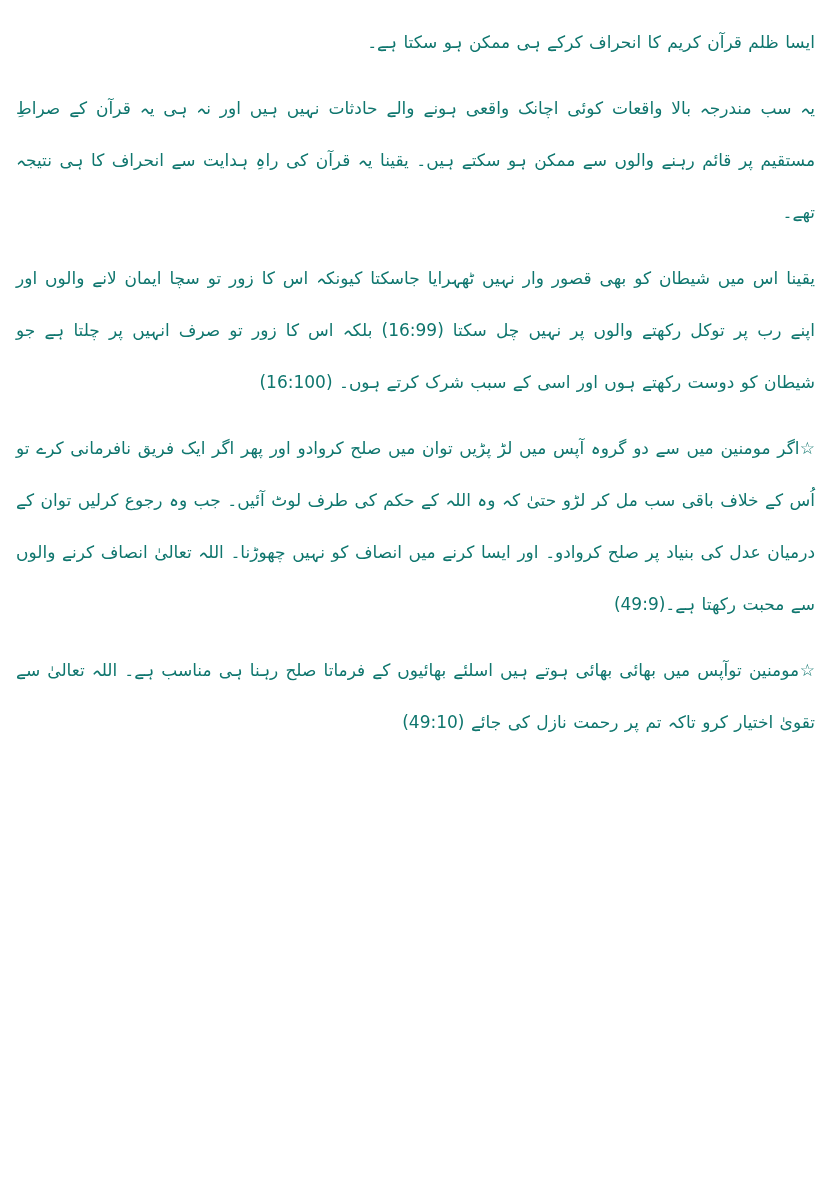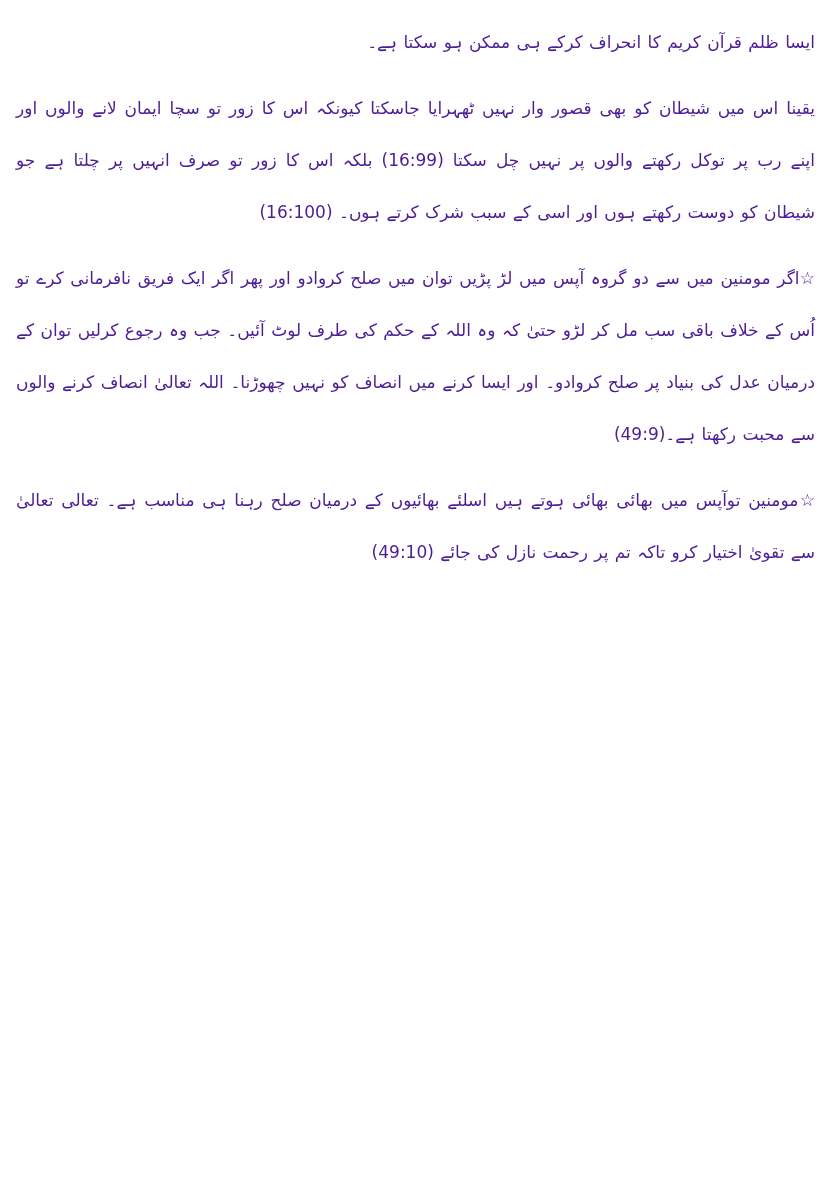--- a/index.html
+++ b/index.html
@@ -15,40 +15,41 @@
   .page {
     box-sizing: border-box;
     width: 827px;
     height: 1192px;
     padding: 16px 12px 0 16px;
     direction: rtl;
     unicode-bidi: embed;
     font-family: "DejaVu Sans", sans-serif;
     font-size: 17px;
     line-height: 52px;
-    color: #4c1d95;
+    color: #0f766e;
     background: #ffffff;
     text-align: justify;
   }
   .para {
     margin: 0 0 14px 0;
     word-spacing: 1px;
   }
   .para.bullet {
     
   }
 </style>
 </head>
 <body>
 
 <main class="page">
   <p class="para">ایسا ظلم قرآن کریم کا انحراف کرکے ہی ممکن ہو سکتا ہے۔</p>
 
 
+  <p class="para">یہ سب مندرجہ بالا واقعات کوئی اچانک واقعی ہونے والے حادثات نہیں ہیں اور نہ ہی یہ قرآن کے صراطِ مستقیم پر قائم رہنے والوں سے ممکن ہو سکتے ہیں۔ یقینا یہ قرآن کی راہِ ہدایت سے انحراف کا ہی نتیجہ تھے۔</p>
 
   <p class="para">یقینا اس میں شیطان کو بھی قصور وار نہیں ٹھہرایا جاسکتا کیونکہ اس کا زور تو سچا ایمان لانے والوں اور اپنے رب پر توکل رکھتے والوں پر نہیں چل سکتا (16:99) بلکہ اس کا زور تو صرف انہیں پر چلتا ہے جو شیطان کو دوست رکھتے ہوں اور اسی کے سبب شرک کرتے ہوں۔ (16:100)</p>
 
 
 
   <p class="para bullet">☆اگر مومنین میں سے دو گروہ آپس میں لڑ پڑیں توان میں صلح کروادو اور پھر اگر ایک فریق نافرمانی کرے تو اُس کے خلاف باقی سب مل کر لڑو حتیٰ کہ وہ اللہ کے حکم کی طرف لوٹ آئیں۔ جب وہ رجوع کرلیں توان کے درمیان عدل کی بنیاد پر صلح کروادو۔ اور ایسا کرنے میں انصاف کو نہیں چھوڑنا۔ اللہ تعالیٰ انصاف کرنے والوں سے محبت رکھتا ہے۔(49:9)</p>
 
-  <p class="para bullet">☆مومنین توآپس میں بھائی بھائی ہوتے ہیں اسلئے بھائیوں کے درمیان صلح رہنا ہی مناسب ہے۔ تعالی تعالیٰ سے تقویٰ اختیار کرو تاکہ تم پر رحمت نازل کی جائے (49:10)</p>
+  <p class="para bullet">☆مومنین توآپس میں بھائی بھائی ہوتے ہیں اسلئے بھائیوں کے فرماتا صلح رہنا ہی مناسب ہے۔ اللہ تعالیٰ سے تقویٰ اختیار کرو تاکہ تم پر رحمت نازل کی جائے (49:10)</p>
 </main>
 
 </body></html>

